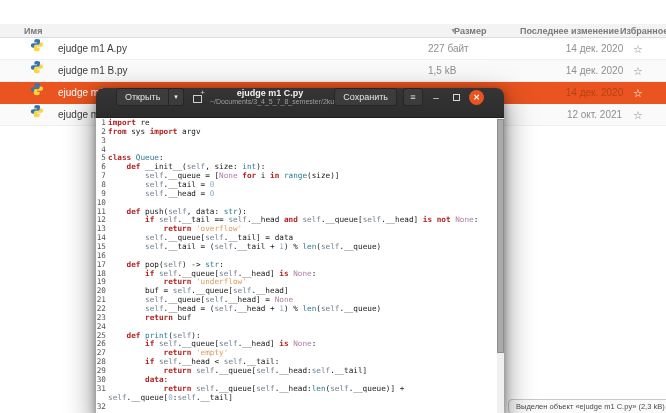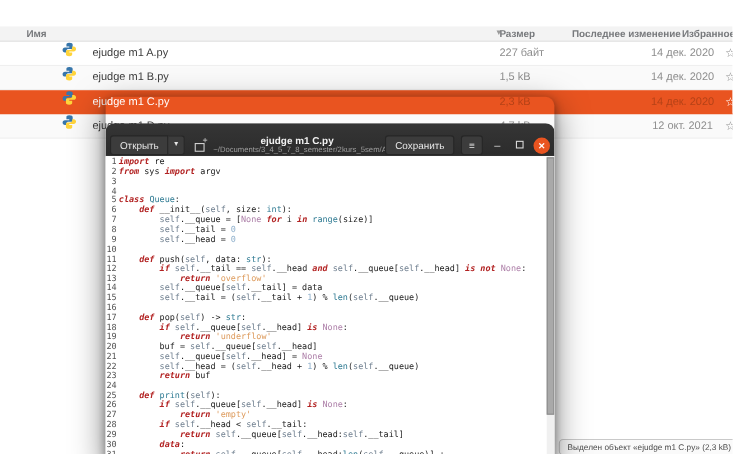--- a/index.html
+++ b/index.html
@@ -13,43 +13,43 @@
   .fm-header .hcell { position:absolute; top:0; white-space:nowrap; }
   .h-name { left:24px; }
   .h-sort { left:450px; font-size:7px; color:#9a9a9a; font-weight:normal; }
   .h-size { left:454px; }
   .h-date { left:520px; width:97px; text-align:left; }
   .h-star { left:620px; }
 
   .frow { position:relative; height:22px; line-height:22px; font-size:10px; color:#3c3c3c;
           border-bottom:1px solid #efefef; background:#fff; }
   .frow:nth-child(even) { background:#fafafa; }
-  .frow .cell { position:absolute; top:0; white-space:nowrap;margin-left:26px; }
+  .frow .cell { position:absolute; top:0; white-space:nowrap; }
   .c-icon { left:30px; top:4px; width:14px; height:14px; }
   .c-icon svg { display:block; width:14px; height:14px; }
   .c-name { left:58px; }
   .c-size { left:428px; color:#8e8e8e;text-align:center; }
   .c-date { left:551px; width:87px; text-align:center; color:#8e8e8e; }
   .c-star { left:620px; width:36px; text-align:center; color:#8f8f8f; font-size:11px; }
   .frow.sel { background:var(--accent); border-bottom-color:var(--accent); }
   .frow.sel .c-name { color:#fff; }
   .frow.sel .c-size, .frow.sel .c-date { color:#b54217; }
   .frow.sel .c-star { color:#fff; }
 
   .status-pop { position:absolute; left:508px; top:399px; z-index:5; background:#fafafa;
                 border:1px solid #c9c9c9; border-radius:4px; padding:2px 7px; font-size:7.5px;
                 color:#4a4a4a; white-space:nowrap; }
 
   
   .win { position:absolute; left:96px; top:88px; width:408px; height:330px; z-index:10;
          border-radius:8px 8px 0 0;
          box-shadow:0 10px 30px rgba(0,0,0,.5), 0 2px 8px rgba(0,0,0,.35); }
   .titlebar { height:30px; border-radius:8px 8px 0 0; background:linear-gradient(#353535,#2c2c2c);
-              border-bottom:1px solid #1e1e1e; display:flex; align-items:flex-end; padding:0 4px;
-              color:#e6e6e6;margin-top:24px; }
+              border-bottom:1px solid #1e1e1e; display:flex; align-items:flex-start; padding:0 20px;
+              color:#e6e6e6; }
   .tb-left, .tb-right { display:flex; align-items:center; gap:6px; flex:none; }
   .tb-center { flex:1; text-align:center; overflow:hidden; line-height:1.15; padding:0 4px; }
   .tb-title { font-size:9px; font-weight:bold; color:#f2f2f2; white-space:nowrap; }
   .tb-sub { font-size:7px; color:#9e9e9e; white-space:nowrap; }
   .btn { background:#3c3c3c; border:1px solid #262626; color:#e6e6e6; font-size:9px;
          height:18px; line-height:16px; padding:0 8px; border-radius:3px; font-family:inherit; }
   .split-main { border-radius:3px 0 0 3px; }
   .split-arrow { border-radius:0 3px 3px 0; border-left:none; padding:0 5px; font-size:7px; }
   .icon-btn { width:20px; padding:0; text-align:center; }
   .newtab { position:relative; width:16px; height:16px; background:transparent; border:none; }
@@ -60,21 +60,21 @@
   .wc-max .box { display:inline-block; width:7px; height:7px; border:1px solid #d8d8d8; }
   .wc-close { width:15px; height:15px; border-radius:50%; background:var(--accent); color:#fff;
               font-size:8px; line-height:15px; font-weight:bold; text-align:center; }
 
   .code-area { position:relative; height:300px; background:#fff; overflow:hidden;
                font-family:"DejaVu Sans Mono", monospace; font-size:7.7px; line-height:8.86px;
                padding-top:1px; }
   .crow { display:flex; }
   .ln { flex:none; width:12px; text-align:right; padding-right:2px; color:#555; }
   .cc { white-space:pre; flex:1; color:var(--plain); }
-  .tk-k { color:var(--kw); font-weight:bold;font-style:italic; }
+  .tk-k { color:var(--kw); font-weight:bold; }
   .tk-b { color:var(--bi); }
   .tk-s { color:var(--str); }
   .tk-n { color:var(--none); }
   .tk-d { color:var(--num); }
   .tk-v { color:var(--slf); }
   .sbar-track { position:absolute; right:0; top:0; width:7px; height:100%; background:#f0f0f0; }
   .sbar-thumb { position:absolute; right:0; top:1px; width:7px; height:78%; background:#a9a9a9;
                 border:1px solid #8d8d8d; }
 </style>
 </head>

